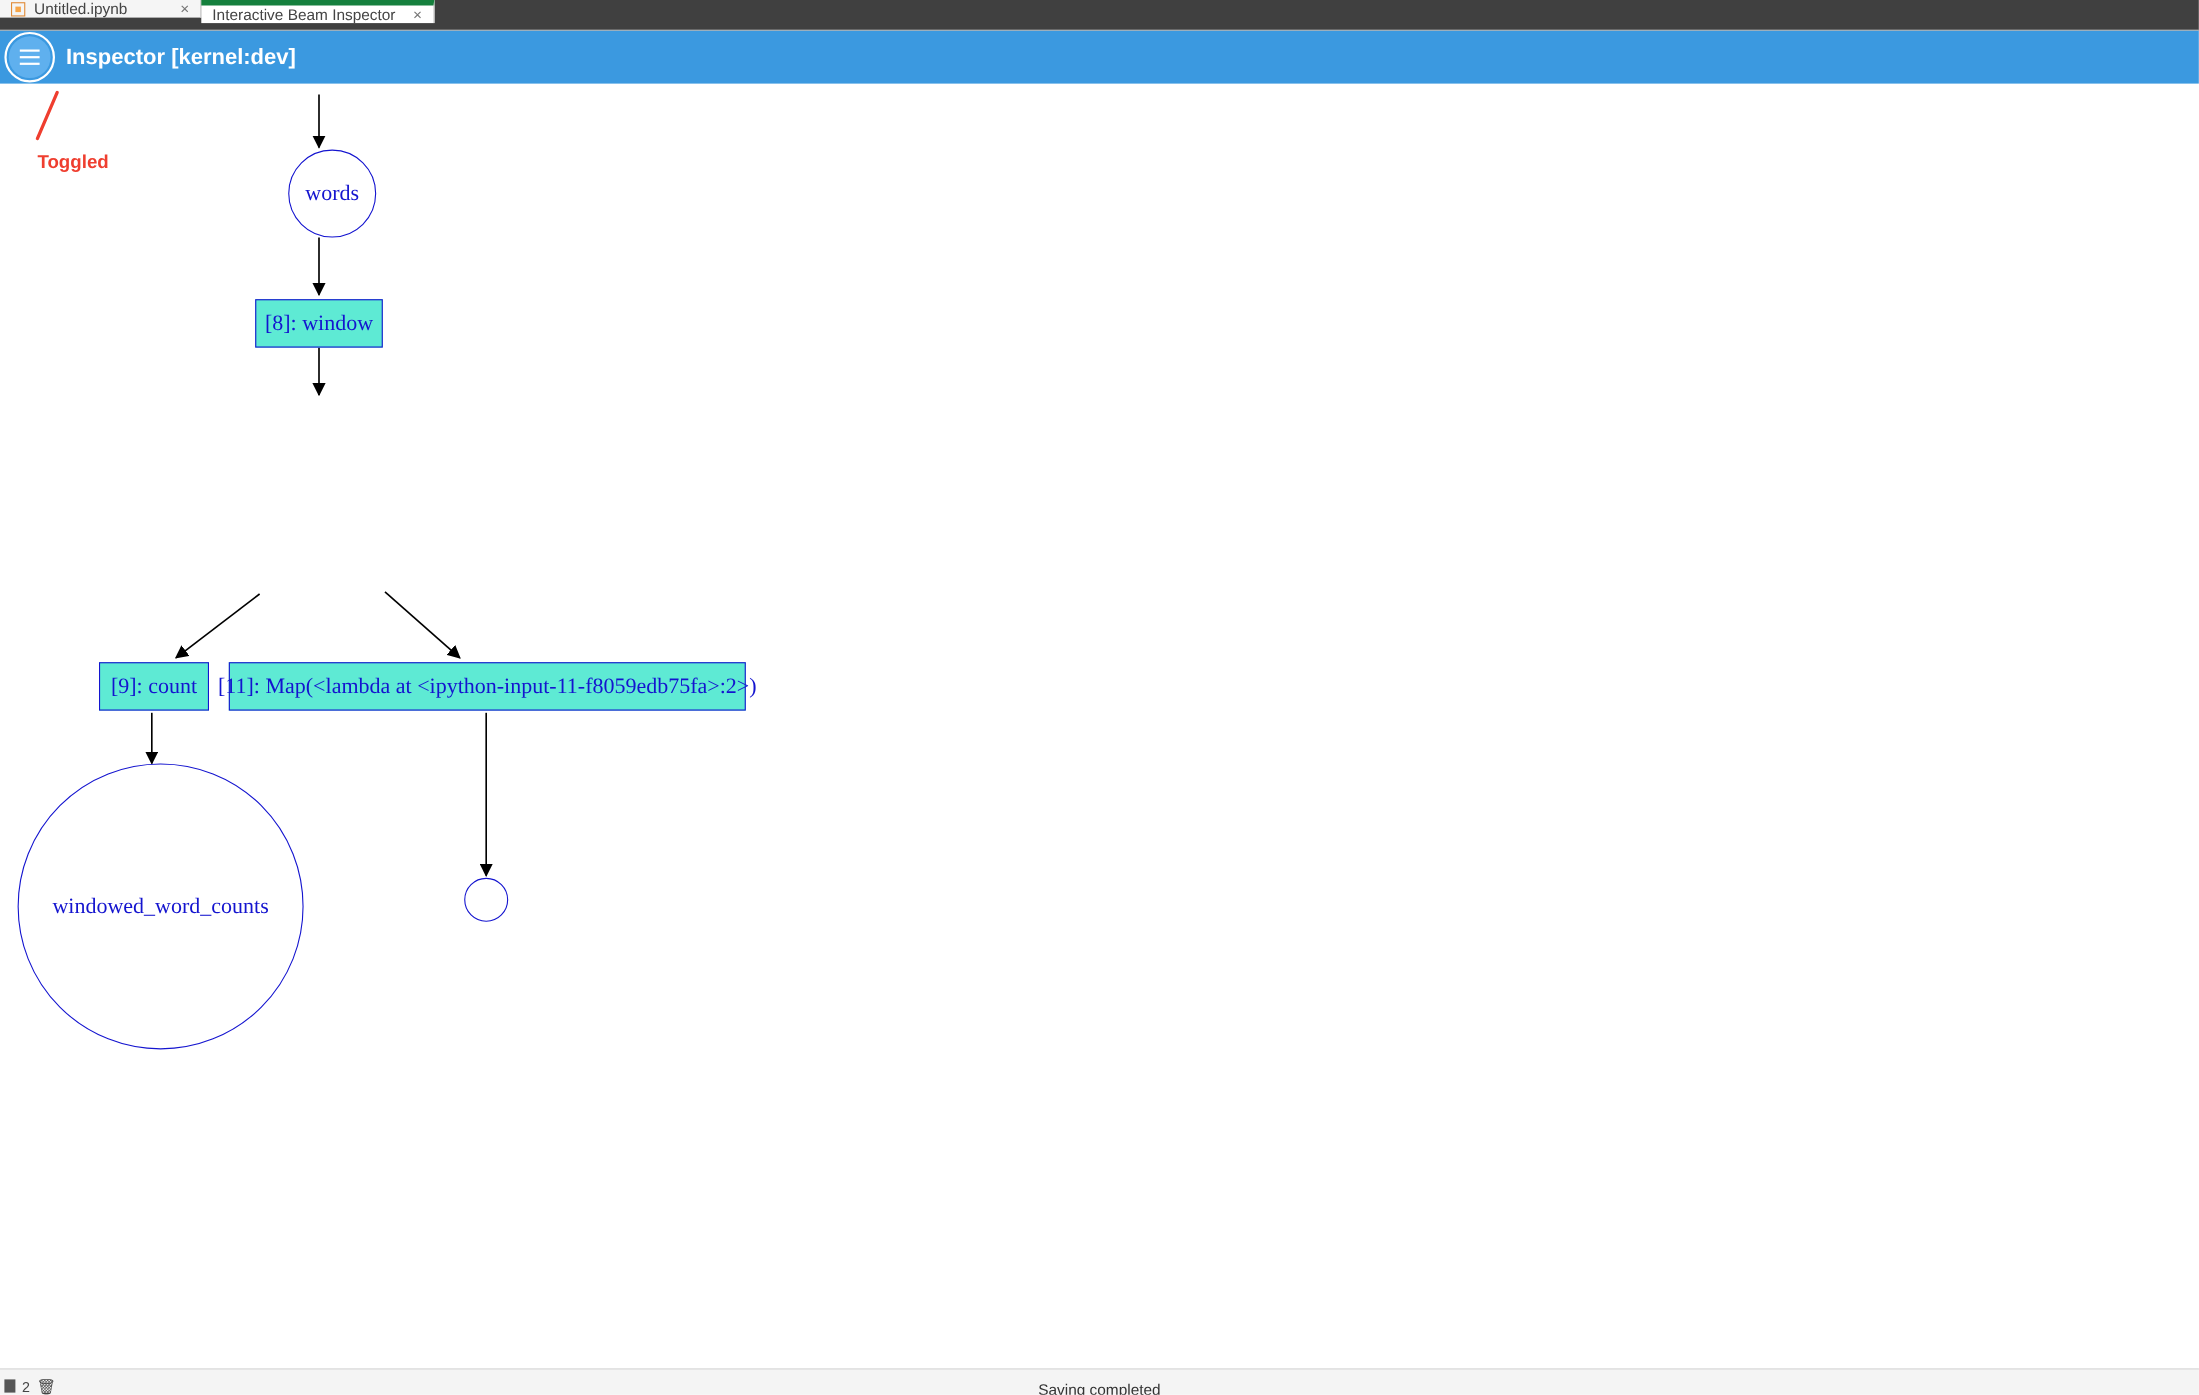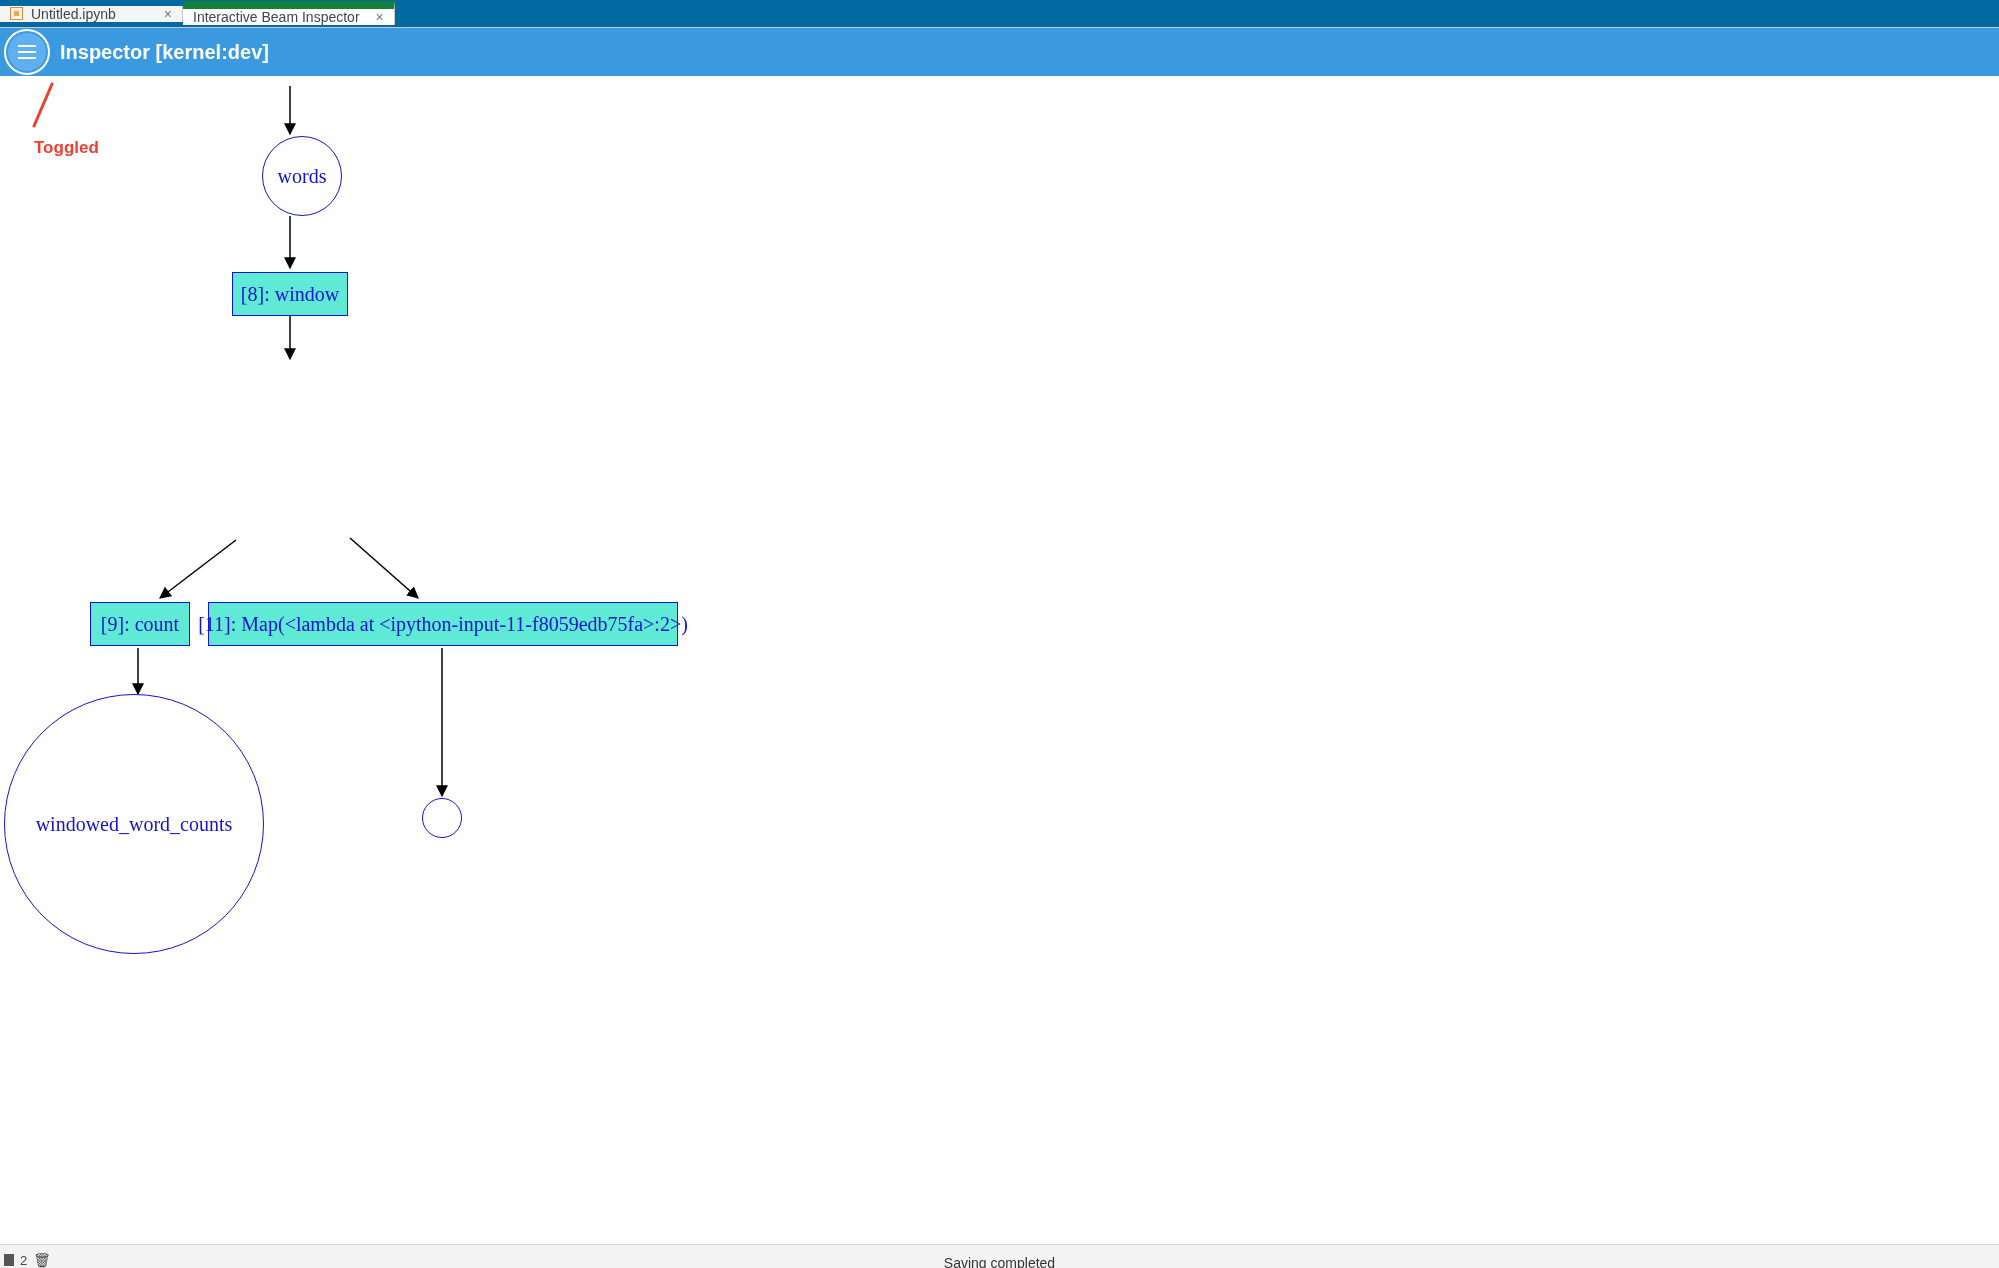--- a/index.html
+++ b/index.html
@@ -1,40 +1,40 @@
 <!DOCTYPE html>
 <html><head>
 <meta charset="utf-8">
 <style>
   * { box-sizing: border-box; margin: 0; padding: 0; }
   html, body { width: 100%; height: 100%; font-family: Arial, Helvetica, sans-serif; background: #fff; overflow: hidden; }
 
   
   .tabstrip {
     display: flex;
-    align-items: center;
+    align-items: flex-start;
     height: 28px;
-    background: #0369a1;
+    background: #404040;
     border-bottom: 1px solid #c9c9c9;
     font-size: 14px;
   }
   .tab {
     display: flex;
     align-items: center;
     padding: 0 10px 0 10px;
     border-right: 1px solid #c9c9c9;
     background: #f5f5f5;
     color: #444;
     cursor: pointer;
     gap: 8px;
     white-space: nowrap;
   }
   .tab.active {
     background: #fff;
-    border-top: 8px solid #15803d;
+    border-top: 6px solid #15803d;
     margin-top: -1px;
   }
   .tab .nb-icon {
     width: 13px; height: 13px;
     border: 1px solid #e08b37;
     position: relative;
   }
   .tab .nb-icon::after{
     content:"";
     position:absolute;
@@ -191,21 +191,21 @@
 
 
   <div class="node node-box" style="left:90px;top:526px;width:100px;height:44px;">
     <span class="node-label">[9]: count</span>
   </div>
 
   <div class="node node-box" style="left:208px;top:526px;width:470px;height:44px;">
     <span class="node-label">[11]: Map(&lt;lambda at &lt;ipython-input-11-f8059edb75fa&gt;:2&gt;)</span>
   </div>
 
-  <div class="node node-circle big" style="left:4px;top:618px;width:260px;height:260px;">
+  <div class="node node-circle big" style="left:16px;top:618px;width:260px;height:260px;">
     <span class="node-label">windowed_word_counts</span>
   </div>
 
   <div class="node node-circle" style="left:422px;top:722px;width:40px;height:40px;">
     <span class="node-label"></span>
   </div>
 
 </div>
 
 <div class="statusbar">

